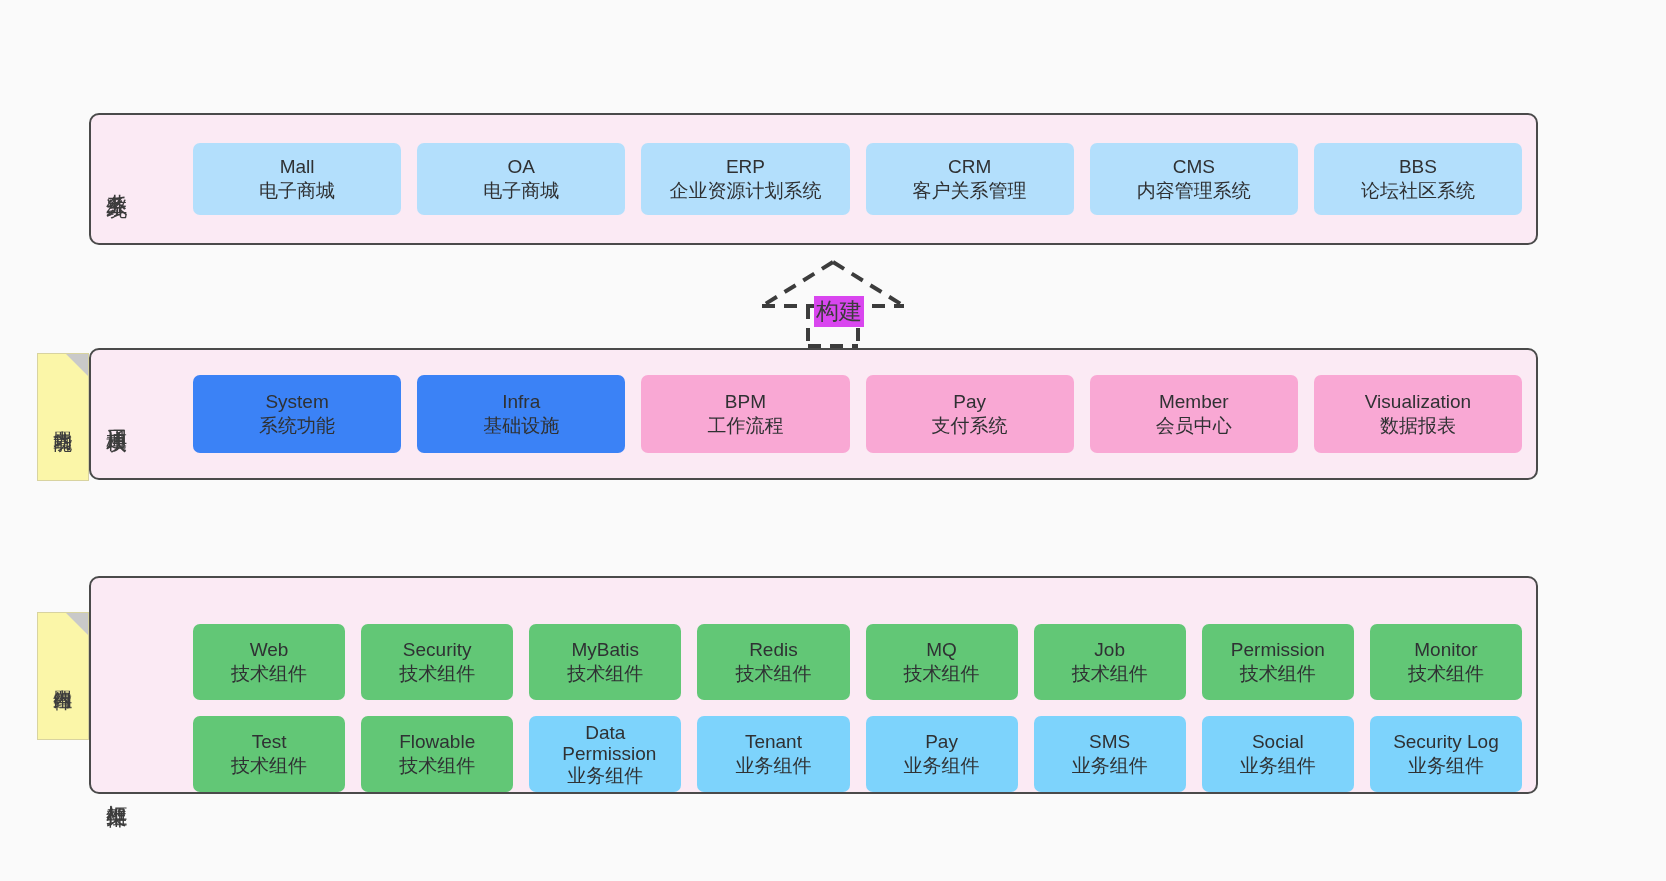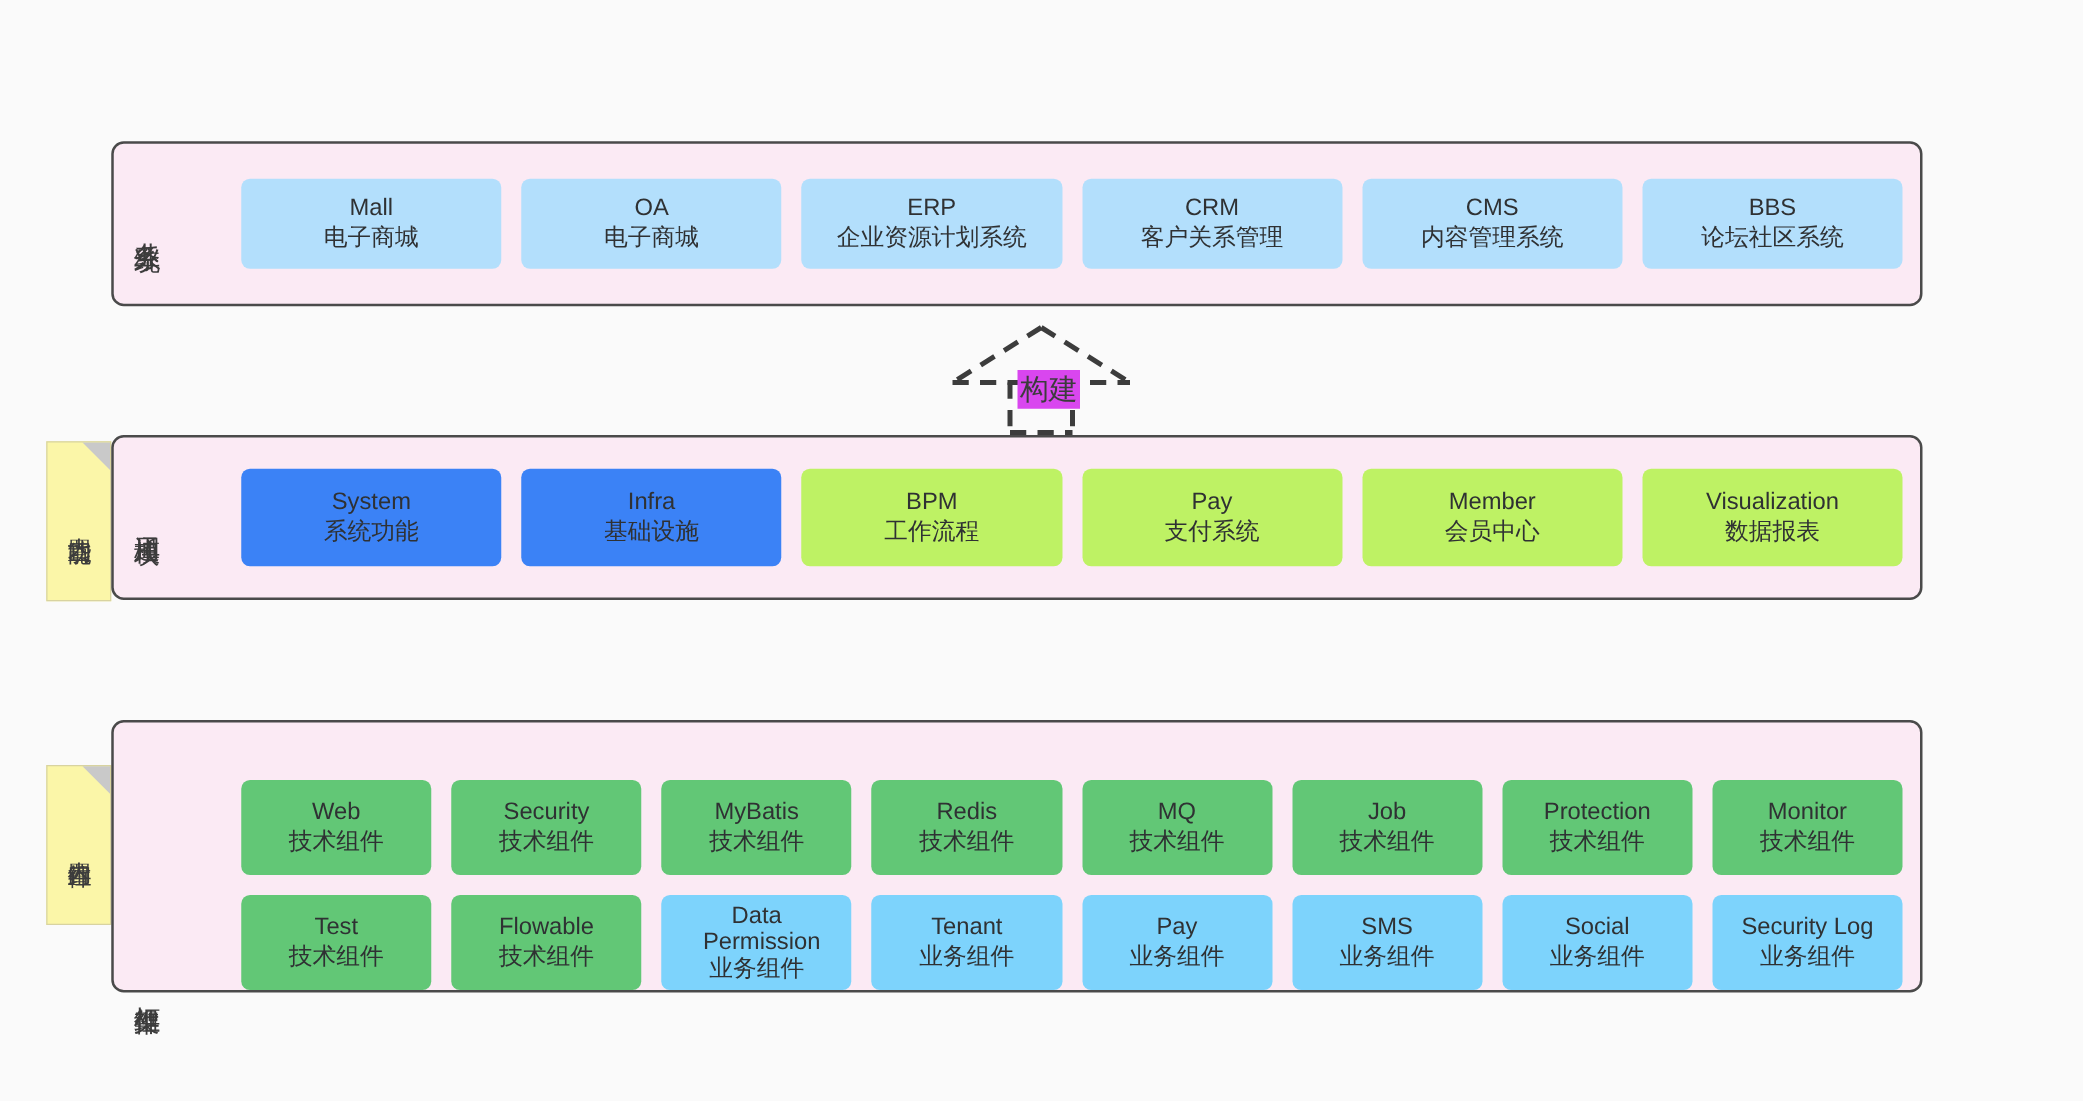--- a/index.html
+++ b/index.html
@@ -67,21 +67,21 @@
     line-height: 1.26;
     padding: 4px 6px;
     user-select: none;
   }
   .node .en { display: block; }
   .node .cn { display: block; }
 
   
   .n-blue        { background: #b3dffc; }
   .n-red         { background: #3b82f6; }
-  .n-pink        { background: #bef264; }
+  .n-pink        { background: #f9a8d4; }
   .n-green-dark  { background: #62c776; }
   .n-green-light { background: #7dd3fc; }
 
   
   .note {
     position: absolute;
     width: 52px;
     background: #fbf6a8;
     border: 1px solid #d8d3a0;
     display: flex;
@@ -230,21 +230,21 @@
         </div>
         <div class="node n-green-dark">
           <span class="en">MQ</span>
           <span class="cn">技术组件</span>
         </div>
         <div class="node n-green-dark">
           <span class="en">Job</span>
           <span class="cn">技术组件</span>
         </div>
         <div class="node n-green-dark">
-          <span class="en">Protection</span>
+          <span class="en">Permission</span>
           <span class="cn">技术组件</span>
         </div>
         <div class="node n-green-dark">
           <span class="en">Monitor</span>
           <span class="cn">技术组件</span>
         </div>
       </div>
       <div class="layer-row" style="height:76px;">
         <div class="node n-green-dark">
           <span class="en">Test</span>

